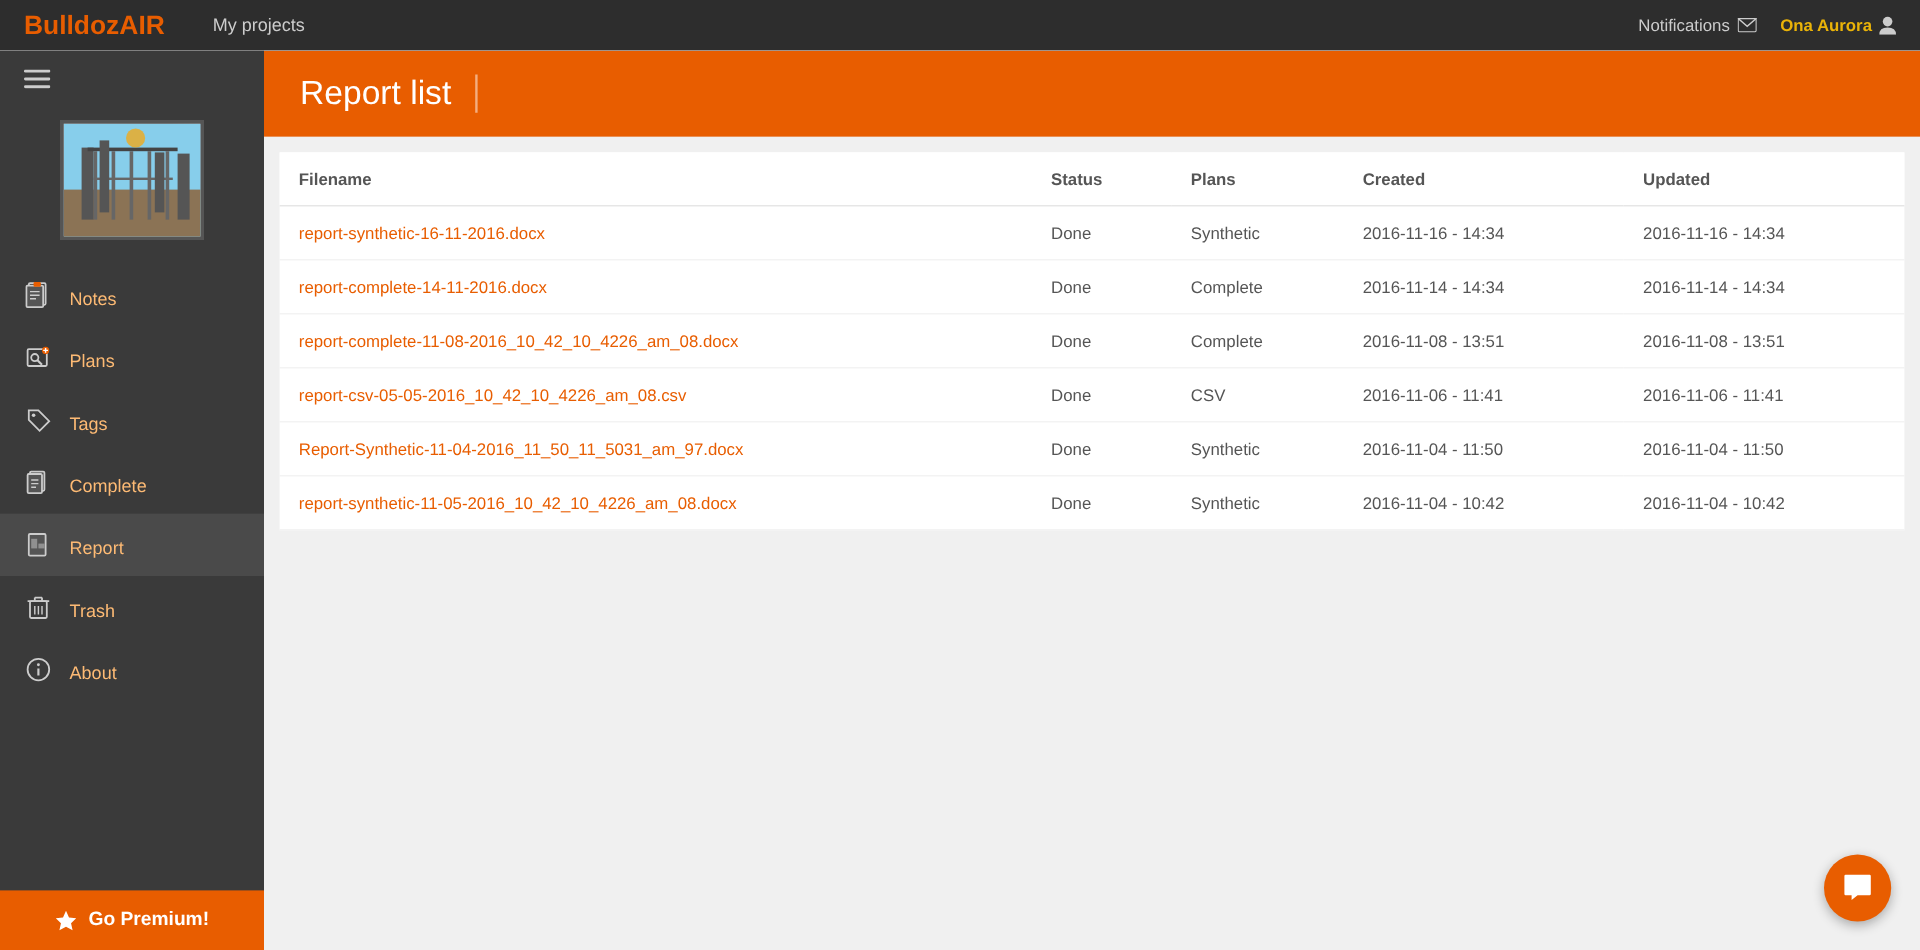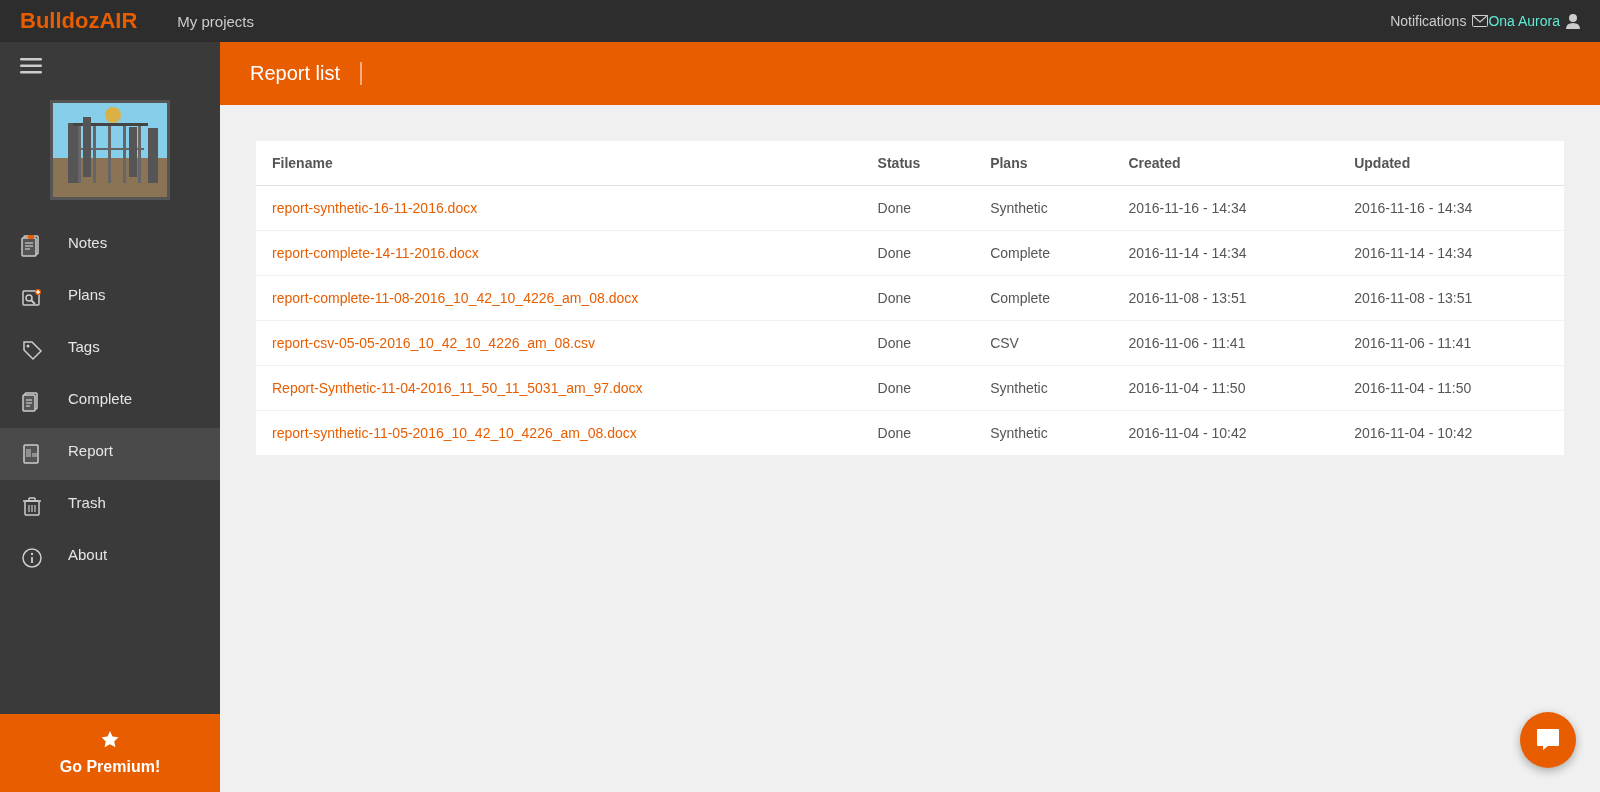--- a/index.html
+++ b/index.html
@@ -26,37 +26,39 @@
     .nav-link {
       color: #ccc;
       font-size: 15px;
       cursor: pointer;
       margin-right: 12px;
     }
     .nav-right {
       margin-left: auto;
       display: flex;
       align-items: center;
+      gap: 20px;
       justify-content: flex-end;
     }
     .nav-notifications {
       color: #ccc;
       font-size: 14px;
       cursor: pointer;
       display: flex;
       align-items: center;
       gap: 6px;
     }
     .nav-user {
-      color: #5eead4;
+      color: #eab308;
       font-size: 14px;
       cursor: pointer;
       display: flex;
       align-items: center;
       gap: 6px;
+      font-weight: bold;
     }
 
     
     .main-layout {
       display: flex;
       flex: 1;
       overflow: hidden;
     }
 
     
@@ -110,26 +112,26 @@
       background: #555;
     }
 
     .sidebar-nav {
       flex: 1;
       overflow-y: auto;
       padding-top: 10px;
     }
     .sidebar-item {
       display: flex;
-      align-items: flex-start;
+      align-items: flex-end;
       padding: 14px 20px;
       cursor: pointer;
-      color: #e5e5e5;
+      color: #fdba74;
       font-size: 15px;
-      gap: 24px;
+      gap: 14px;
       transition: background 0.15s;
     }
     .sidebar-item.active { background: #4a4a4a; }
     .sidebar-icon {
       width: 24px;
       height: 24px;
       display: flex;
       align-items: center;
       justify-content: center;
       flex-shrink: 0;
@@ -141,48 +143,47 @@
       color: #fff;
       display: flex;
       align-items: center;
       justify-content: center;
       padding: 16px 20px;
       cursor: pointer;
       font-size: 16px;
       font-weight: bold;
       gap: 10px;
       flex-shrink: 0;
-      flex-direction: column;
     }
 
     
     .content-area {
       flex: 1;
       display: flex;
       flex-direction: column;
       overflow: hidden;
     }
     .content-header {
       background: #e85d00;
       padding: 20px 30px;
       display: flex;
       align-items: center;
       flex-shrink: 0;
     }
     .content-header h1 {
       color: #fff;
-      font-size: 20px;
+      font-size: 28px;
       font-weight: 400;
       padding-right: 20px;
       border-right: 2px solid rgba(255,255,255,0.5);
     }
     .content-body {
       flex: 1;
       overflow-y: auto;
-      padding: 36px;
+      padding: 13px;
       background: #f0f0f0;
     }
 
     
     .report-table {
       width: 100%;
       background: #fff;
       border-collapse: collapse;
     }
     .report-table th {

